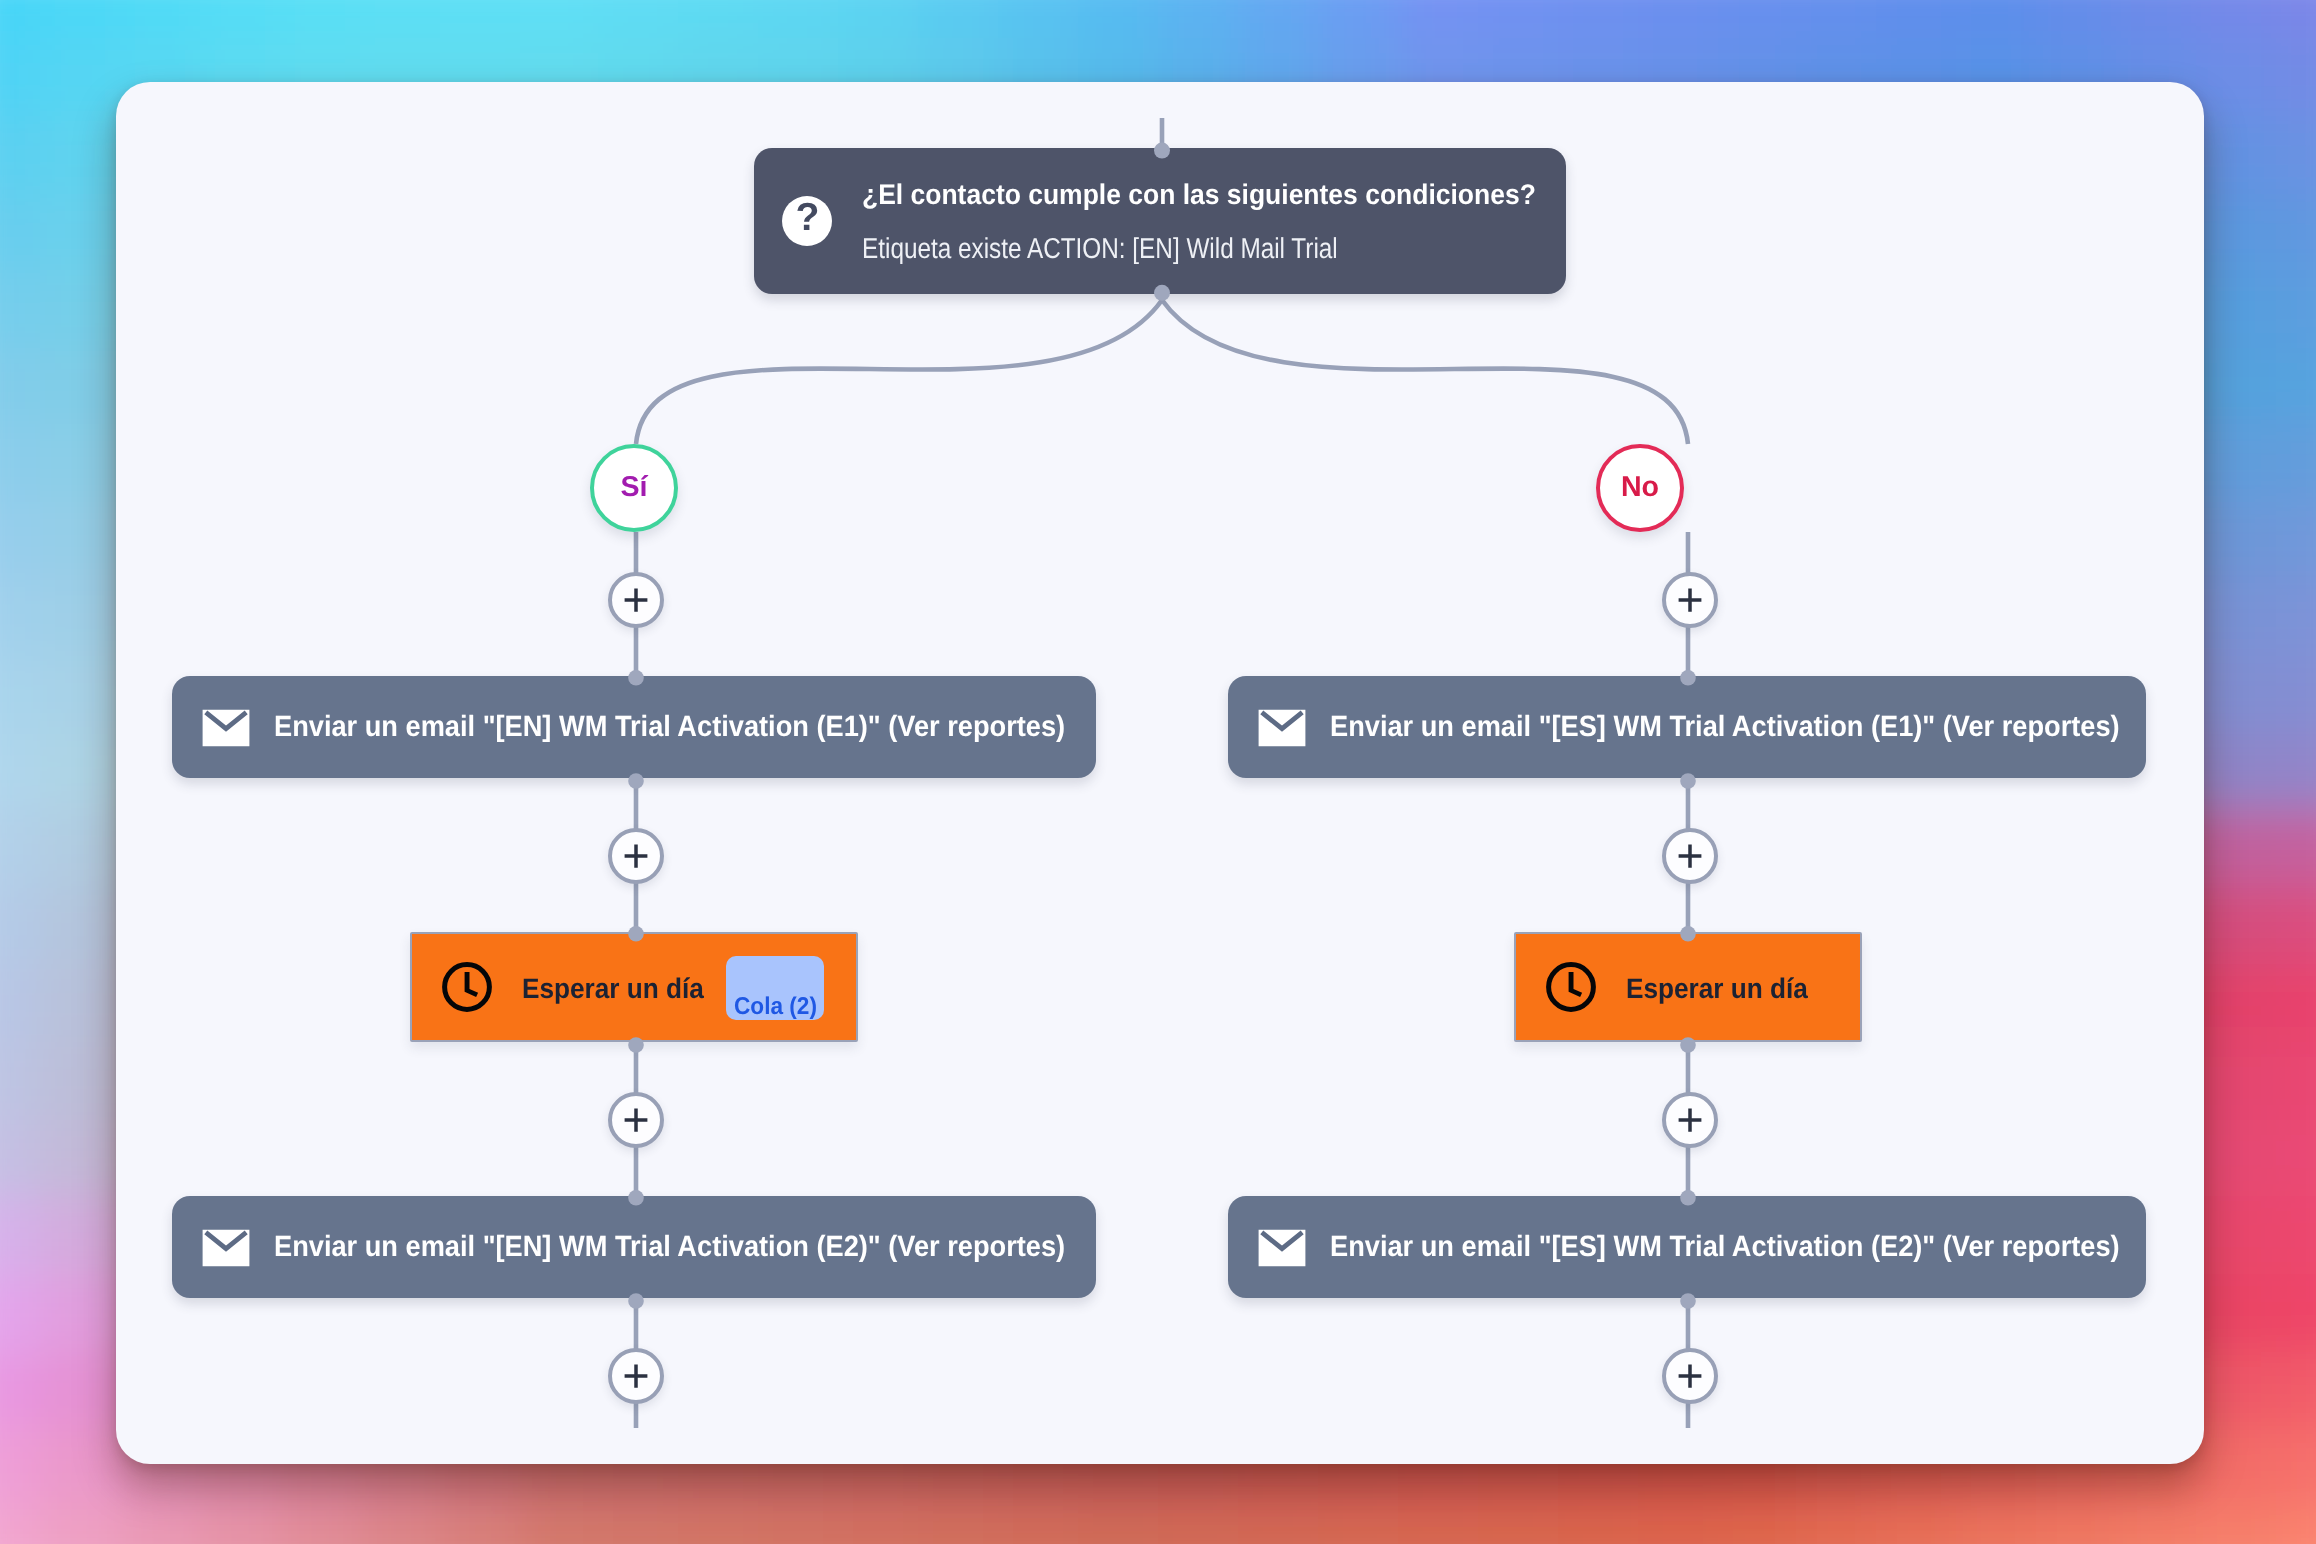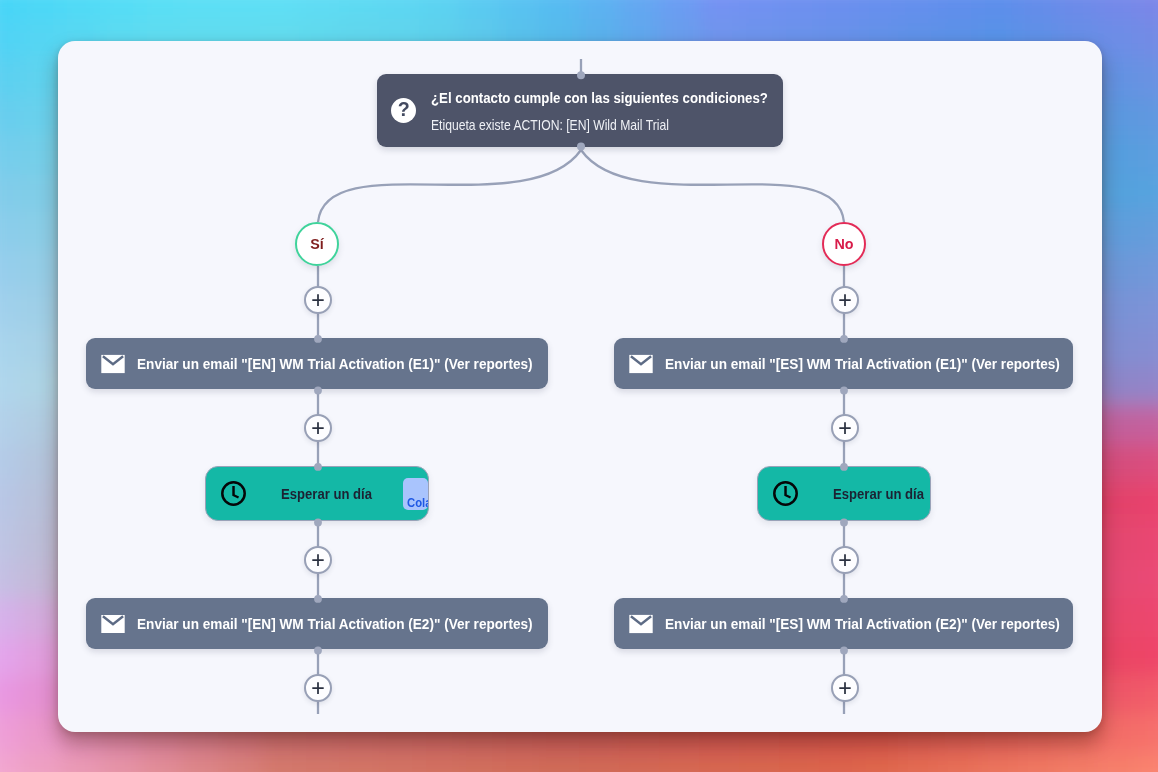--- a/index.html
+++ b/index.html
@@ -34,22 +34,22 @@
               white-space:nowrap;margin-top:14px;transform:scaleX(0.845);transform-origin:left center;}
 
   
   .email{background:#66748d;border-radius:9px;display:flex;align-items:center;
          box-shadow:0 3px 6px rgba(50,55,80,0.16);}
   .email .eicon{flex:0 0 24px;height:24px;margin-left:15px;margin-right:12px;display:block;}
   .email .etext{display:inline-block;color:#ffffff;font-size:14.64px;font-weight:bold;white-space:nowrap;
                 transform:scaleX(0.93);transform-origin:left center;}
 
   
-  .wait{background:#14b8a6;border:1.3px solid #9aa2b8;border-radius:13px;display:flex;
-        align-items:center;box-shadow:0 3px 6px rgba(50,55,80,0.10);gap:20px;}
+  .wait{background:#f97316;border:1.3px solid #9aa2b8;border-radius:1px;display:flex;
+        align-items:center;box-shadow:0 3px 6px rgba(50,55,80,0.10);}
   .wait .wicon{flex:0 0 25px;height:25px;margin-left:15px;margin-right:15px;display:block;}
   .wait .wtext{display:inline-block;color:#1c2233;font-size:14.09px;font-weight:bold;white-space:nowrap;
                transform:scaleX(0.93);transform-origin:left center;}
   .wait .wbadge{margin-left:4px;will-change:transform;background:#a9c4fd;color:#1f58e4;font-size:12.17px;
                 font-weight:bold;border-radius:5px;padding:16px 4px;height:18.4px;width:49px;
                 line-height:18.4px;white-space:nowrap;box-sizing:border-box;overflow:hidden;}
   .wait .wbadge span{display:inline-block;transform:scaleX(0.93);transform-origin:left center;opacity:0.999;}
 
   
   .branch{border-radius:50%;width:44px;height:44px;background:#ffffff;border:2.6px solid;
@@ -781,24 +781,24 @@
   </svg>
 
   <div class="node cond" style="left:319px;top:33px;width:406px;height:73px;">
     <span class="qicon">?</span>
     <span class="ctext">
       <span class="ctitle">¿El contacto cumple con las siguientes condiciones?</span>
       <span class="csub">Etiqueta existe ACTION: [EN] Wild Mail Trial</span>
     </span>
   </div>
 
-  <div class="node branch" style="left:237px;top:181px;border-color:#3fd39b;color:#7f1d1d;">
+  <div class="node branch" style="left:237px;top:181px;border-color:#3fd39b;color:#a21caf;">
     <span>Sí</span>
   </div>
-  <div class="node branch" style="left:764px;top:181px;border-color:#e32b57;color:#d81b49;">
+  <div class="node branch" style="left:740px;top:181px;border-color:#e32b57;color:#d81b49;">
     <span>No</span>
   </div>
 
   <div class="node email" style="left:28px;top:297px;width:462px;height:51px;">
     <svg class="eicon" viewBox="0 0 24 24" width="24" height="24">
       <path d="M0.3 2.9h23.4v18.2H0.3z" fill="#ffffff"></path>
       <path d="M1.9 4.2 12 12.3 22.1 4.2" fill="none" stroke="#5d6b85" stroke-width="2.4"></path>
     </svg>
     <span class="etext">Enviar un email "[EN] WM Trial Activation (E1)" (Ver reportes)</span>
   </div>

